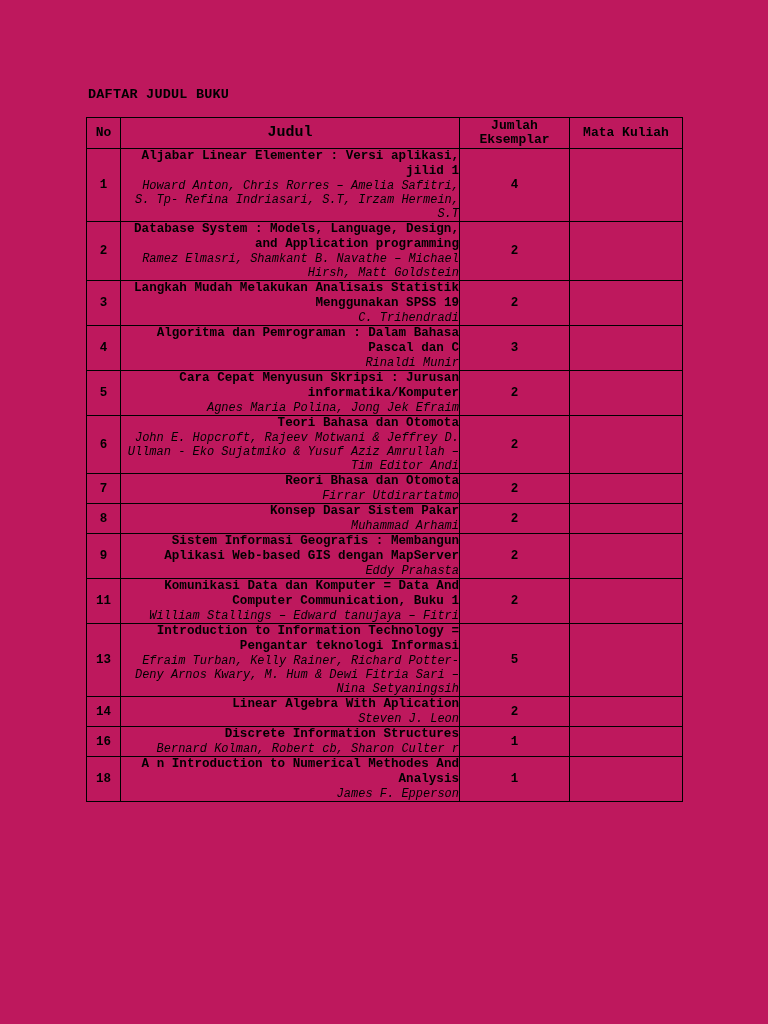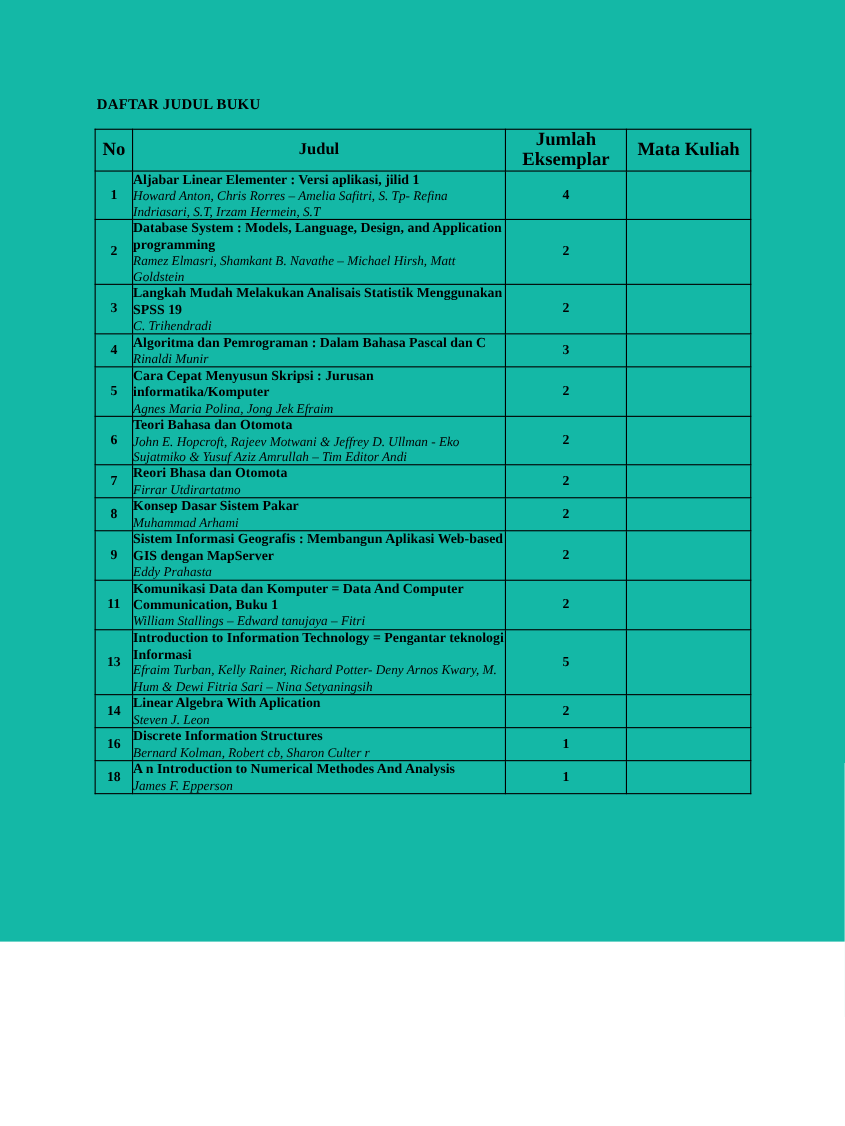--- a/index.html
+++ b/index.html
@@ -10,23 +10,24 @@
   body {
     width: 768px;
     height: 1024px;
     font-family: "Liberation Serif", "DejaVu Serif", serif;
     color: #000000;
     -webkit-font-smoothing: none;
   }
   #page {
     position: relative;
     width: 768px;
-    height: 856px;
-    background: #14b8a6;
+    height: 1024px;
+    background: #be185d;
     overflow: hidden;
+    font-family: Liberation Mono, monospace;
   }
   #doc-title {
     position: absolute;
     left: 88px;
     top: 87px;
     font-size: 13.5px;
     font-weight: bold;
     letter-spacing: 0.2px;
     white-space: nowrap;
   }
@@ -46,34 +47,34 @@
   }
   
   col.c-no { width: 34px; }
   col.c-judul { width: 339px; }
   col.c-jumlah { width: 110px; }
   col.c-mk { width: 113px; }
 
   thead th {
     text-align: center;
     font-weight: bold;
-    font-size: 17px;
+    font-size: 13px;
     line-height: 1.08;
     height: 30px;
     padding: 2px 2px;
   }
   th.th-judul { font-size: 15px; }
 
   td.cell-no {
     text-align: center;
     font-weight: bold;
     font-size: 12.5px;
   }
   td.cell-judul {
-    text-align: left;
+    text-align: right;
     padding: 2px 4px 3px 6px;
     line-height: 1.18;
   }
   td.cell-judul .title {
     font-weight: bold;
     font-size: 12.6px;
     display: block;
   }
   td.cell-judul .authors {
     font-style: italic;

